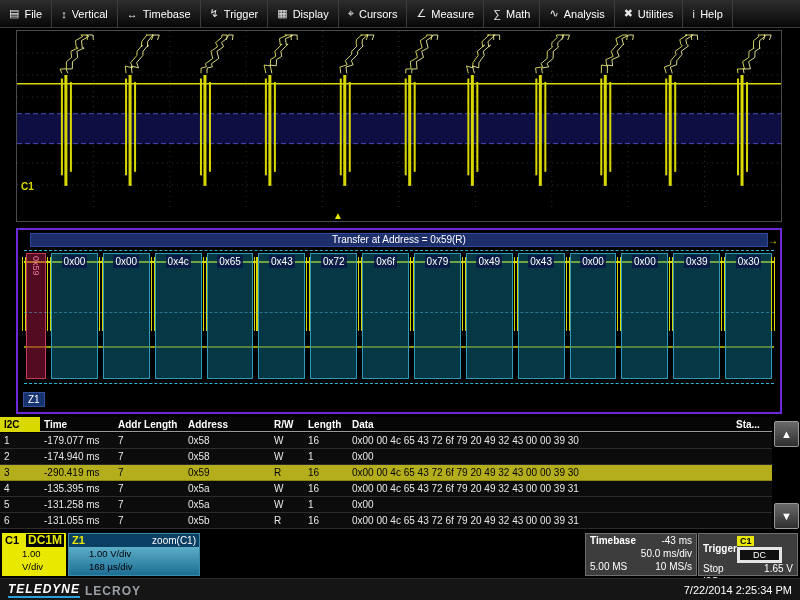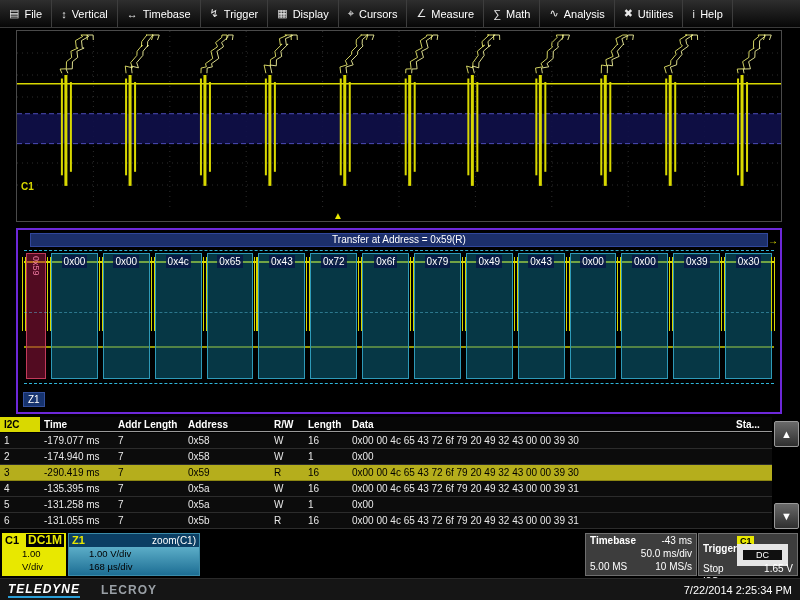--- a/index.html
+++ b/index.html
@@ -92,27 +92,27 @@
   #z1-desc .desc-head { background:#0b3e63; padding:0 3px; }
   #z1-head-label { color:#e8e800; font-size:11px; font-weight:bold; }
   #z1-head-src { color:#fff; font-weight:normal; font-size:10px; }
   #tb-desc { left:585px; width:112px; background:#3d3d3d; border:1px solid #6e6e6e; color:#fff; }
   #trig-desc { left:698px; width:100px; background:#3d3d3d; border:1px solid #6e6e6e; color:#fff; }
   .gray-row { display:flex; justify-content:space-between; align-items:center;
               padding:0 4px; line-height:13px; }
   .gray-row.right { justify-content:flex-end; }
   .bold { font-weight:bold; }
   .src-badge { background:#e8e800; color:#000; font-size:9px; font-weight:bold; padding:0 3px; }
-  .cpl-badge { background:#101010; color:#fff; font-size:9px; border:6px solid #e5e5e5; padding:0 13px; }
+  .cpl-badge { background:#101010; color:#fff; font-size:9px; border:3px solid #e5e5e5; padding:0 13px; }
 
   
   #footer { position:absolute; top:578px; left:0; width:800px; height:22px;
             background:#151515; display:flex; align-items:center;
             justify-content:space-between; padding:0 8px; border-top:1px solid #2a2a2a; }
-  #brand { display:flex; gap:21px; align-items:center; }
+  #brand { display:flex; gap:5px; align-items:flex-end; }
   #brand-primary { color:#fff; font-weight:bold; font-style:italic; font-size:12px;
                    letter-spacing:1px; border-bottom:2px solid #2a9fd8; }
   #brand-secondary { color:#9aa0a6; font-weight:bold; font-size:12px; letter-spacing:1px; }
   #datetime { color:#fff; font-size:11px; }
 </style>
 </head>
 <body>
 
 <div id="app">
 

